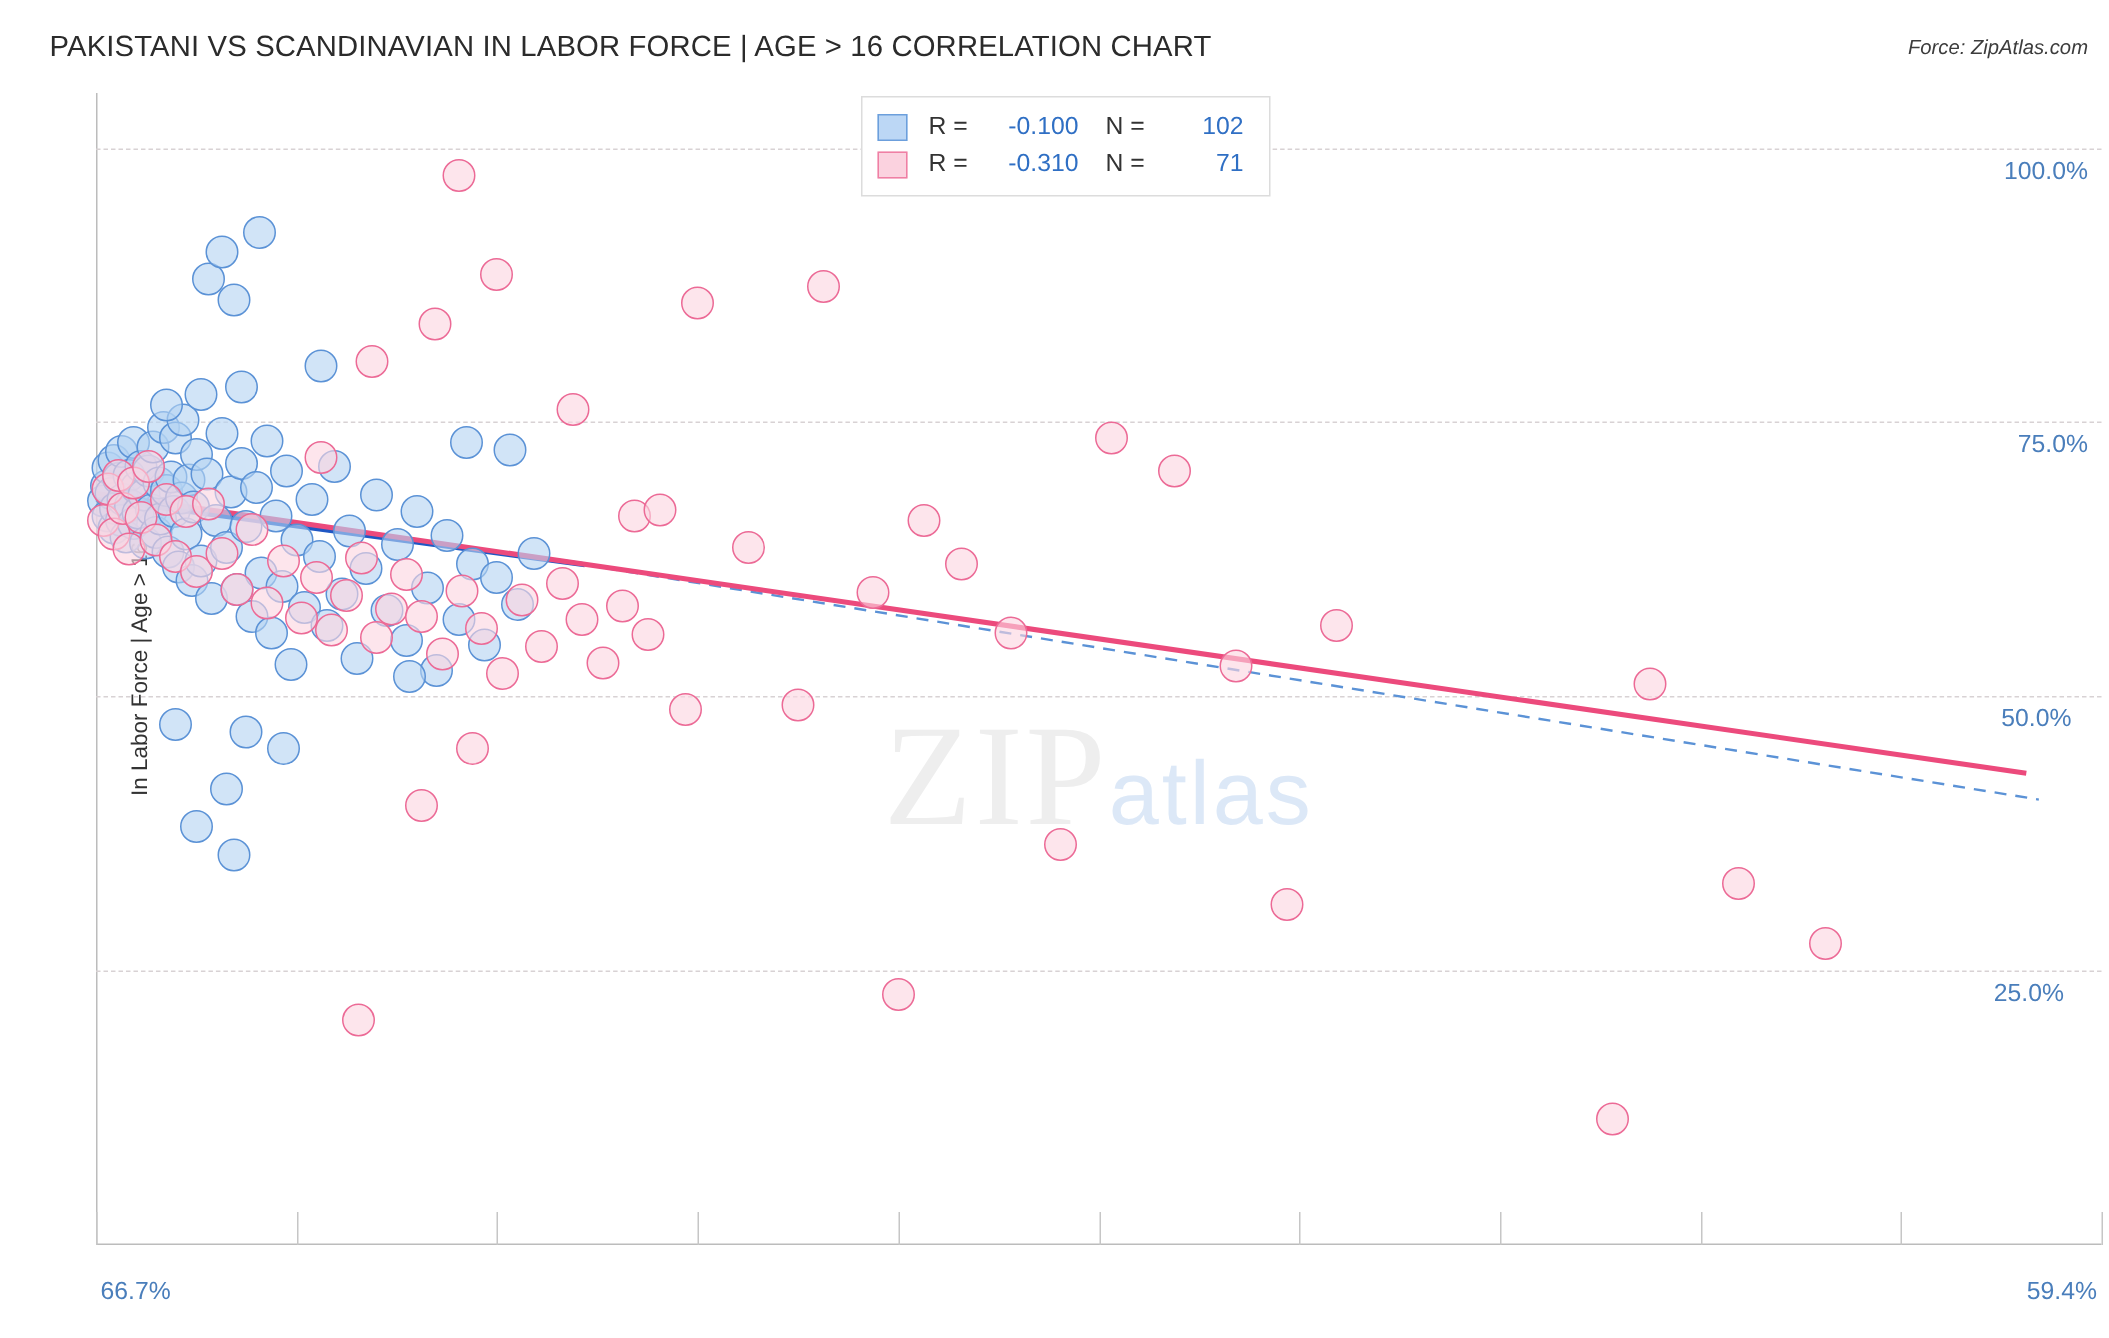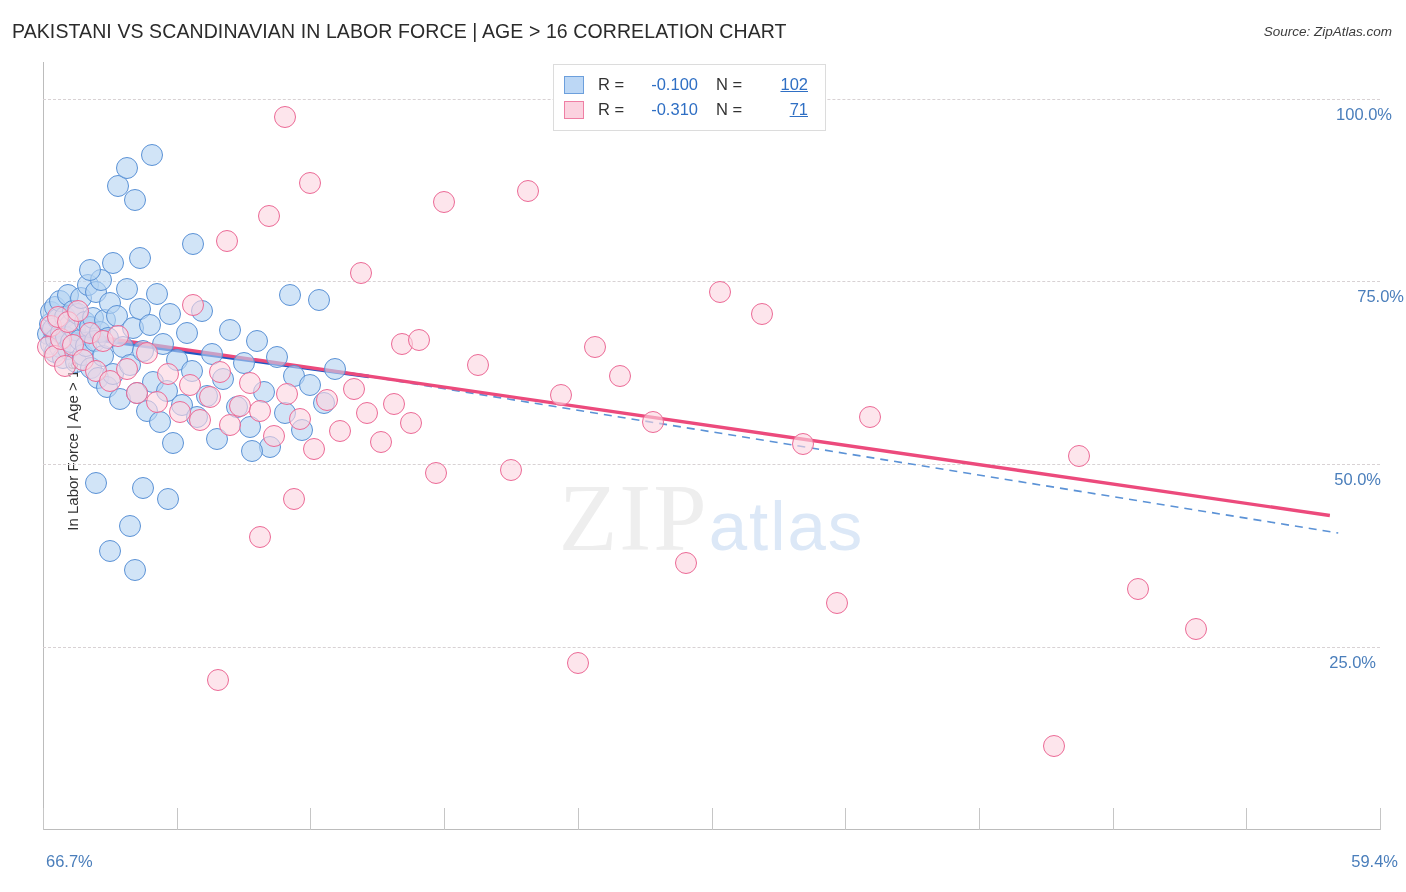--- a/index.html
+++ b/index.html
@@ -12,20 +12,21 @@
     height: 892px;
     font-family: "Liberation Sans", sans-serif;
     position: relative;
     overflow: hidden;
     color: #333;
   }
 
   .chart-root {
     position: absolute;
     inset: 0;
+    margin-left: 21px;
   }
 
   
   .chart-title {
     position: absolute;
     left: 12px;
     top: 20px;
     font-size: 19.5px;
     letter-spacing: 0.1px;
     color: #2b2b2b;
@@ -118,21 +119,21 @@
     letter-spacing: 2px;
     font-family: "Liberation Serif", serif;
     pointer-events: none;
     user-select: none;
     white-space: nowrap;
   }
   .watermark .zip { color: #eeeeee; }
   .watermark .atlas {
     color: #dce8f7;
     font-family: "Liberation Sans", sans-serif;
-    font-size: 69px;
+    font-size: 60px;
   }
 
   
   .dot {
     position: absolute;
     border-radius: 50%;
     box-sizing: border-box;
     border-width: 1.4px;
     border-style: solid;
   }
@@ -188,21 +189,21 @@
     color: #333;
   }
   .stats-val {
     font-size: 16.5px;
     color: #2f6fc4;
     text-align: right;
   }
   .stats-r-eq { width: 34px; }
   .stats-r-val { width: 66px; padding-right: 2px; }
   .stats-n-eq { width: 44px; padding-left: 16px; }
-  .stats-n-val { width: 48px; text-decoration: underline; }
+  .stats-n-val { width: 48px; }
 
   
   .series-legend {
     position: absolute;
     left: 0;
     top: 848px;
     width: 1406px;
     display: flex;
     justify-content: center;
     align-items: center;
@@ -227,21 +228,21 @@
     color: #333;
     white-space: nowrap;
   }
 </style>
 </head>
 <body>
 
 <div class="chart-root">
 
   <div class="chart-title">PAKISTANI VS SCANDINAVIAN IN LABOR FORCE | AGE &gt; 16 CORRELATION CHART</div>
-  <div class="source-note">Source: ZipAtlas.com</div>
+  <div class="source-note">Force: ZipAtlas.com</div>
 
   <div class="y-axis-title">In Labor Force | Age &gt; 16</div>
 
   <div class="plot-area">
     <div class="axis-line-y"></div>
     <div class="axis-line-x"></div>
 
     <div class="watermark">
       <span class="zip">ZIP</span><span class="atlas">atlas</span>
     </div>
@@ -445,21 +446,21 @@
         <div class="dot pink" style="left: 1083.67px; top: 515.629px; width: 22px; height: 22px;"></div>
         <div class="dot pink" style="left: 1142.16px; top: 555.857px; width: 22px; height: 22px;"></div>
         <div class="dot pink" style="left: 1000.11px; top: 672.886px; width: 22px; height: 22px;"></div>
         <div class="dot pink" style="left: 381.744px; top: 400.063px; width: 22px; height: 22px;"></div>
       </div>
   </div>
 
   <div id="ylabels">
       <div class="ylabel-right" style="top: 653.143px; right: 30px;">25.0%</div>
       <div class="ylabel-right" style="top: 470.286px; right: 25px;">50.0%</div>
-      <div class="ylabel-right" style="top: 287.429px; right: 2px;">75.0%</div>
+      <div class="ylabel-right" style="top: 287.429px; right: 14px;">75.0%</div>
       <div class="ylabel-right" style="top: 104.571px; right: 14px;">100.0%</div>
     </div>
 
   <div class="x-end-label left">66.7%</div>
   <div class="x-end-label right">59.4%</div>
 
   <div class="stats-box">
     <div class="stats-row">
       <span class="swatch blue"></span>
       <span class="stats-label stats-r-eq">R =</span>

